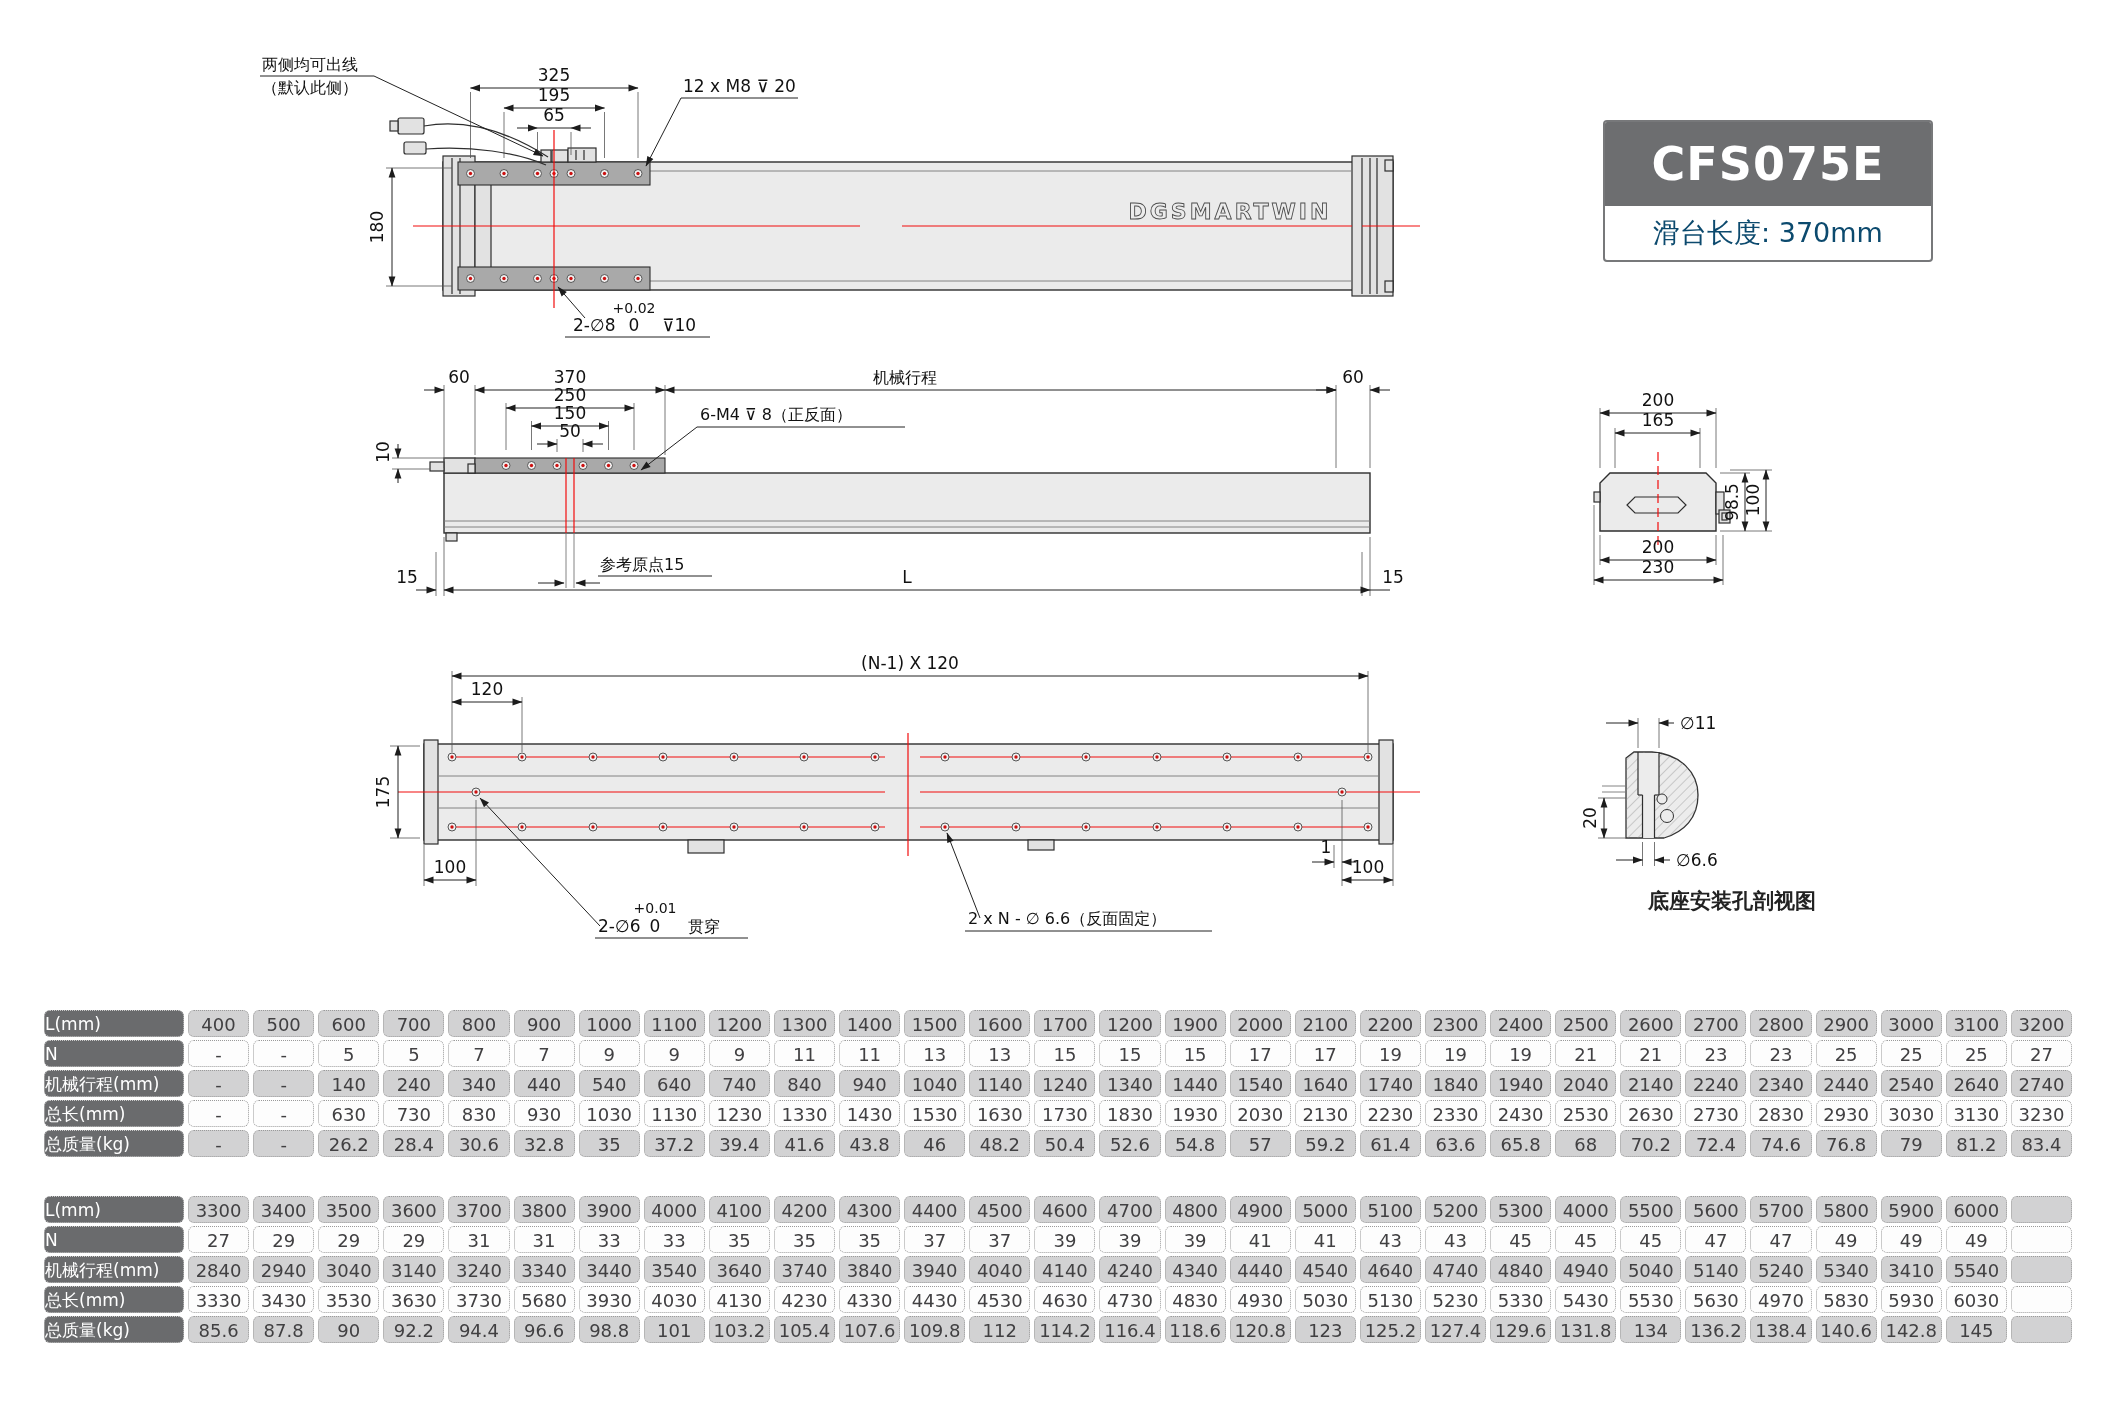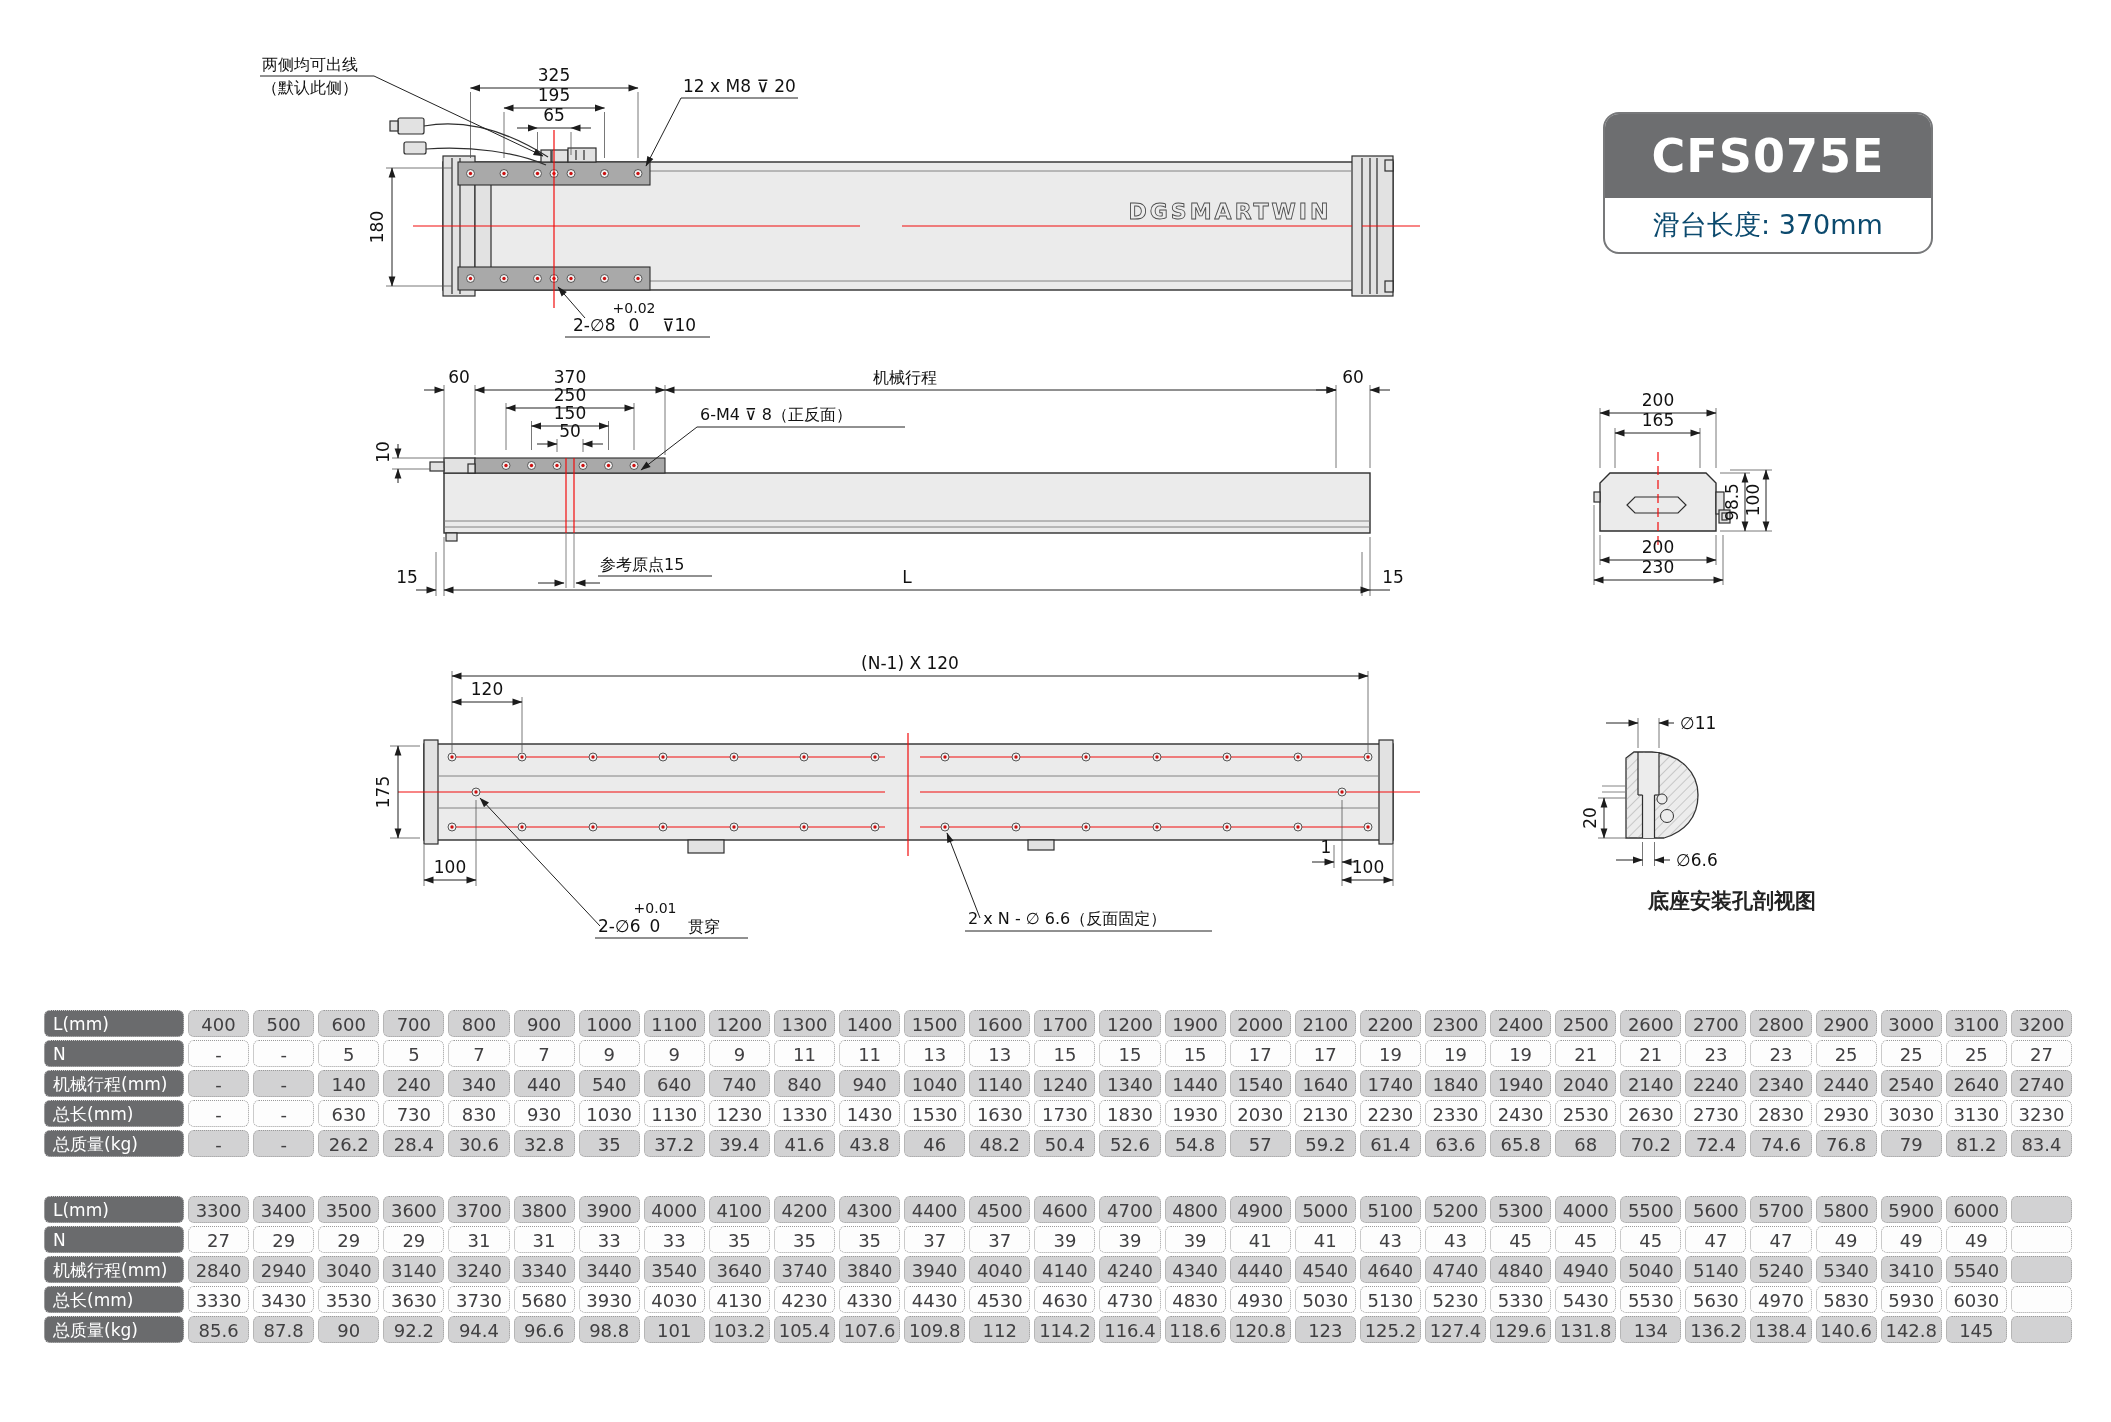--- a/index.html
+++ b/index.html
@@ -18,33 +18,33 @@
   .ext{stroke:#555;stroke-width:.8;fill:none;}
   .red{stroke:#f20d0d;stroke-width:1.2;fill:none;}
   .redd{stroke:#f20d0d;stroke-width:1.2;stroke-dasharray:9 5;fill:none;}
   text.d{font:17px "DejaVu Sans",sans-serif;fill:#111;}
   text.c{font:16px "DejaVu Sans",sans-serif;fill:#111;}
   text.s{font:14px "DejaVu Sans",sans-serif;fill:#111;}
   text.capt{font:600 21px "DejaVu Sans",sans-serif;fill:#222;}
   text.logo{font:bold 22px "DejaVu Sans",sans-serif;fill:#ececec;stroke:#4d4d4d;stroke-width:.9;letter-spacing:3px;}
   .mid{text-anchor:middle;}
   
-  .badge{position:absolute;left:1603px;top:112px;width:330px;height:142px;
-    border:2px solid #77787a;border-radius:16px;overflow:hidden;background:#fff;box-sizing:border-box;}
+  .badge{position:absolute;left:1603px;top:120px;width:330px;height:142px;
+    border:2px solid #77787a;border-radius:4px;overflow:hidden;background:#fff;box-sizing:border-box;}
   .badge-top{height:84px;background:#6d6e70;display:flex;align-items:center;justify-content:center;
     color:#fff;font-weight:bold;font-size:46px;letter-spacing:1px;font-family:"DejaVu Sans",sans-serif;}
   .badge-bottom{height:54px;display:flex;align-items:center;justify-content:center;
     color:#0c4a6e;font-size:27px;font-family:"DejaVu Sans",sans-serif;}
   
   .spec-table{position:absolute;left:44px;width:2028px;display:grid;
     grid-template-columns:140px repeat(29,1fr);gap:3px 4px;}
   .spec-table .cell{height:27px;line-height:27px;border-radius:6px;text-align:center;
     font-size:18px;color:#414042;font-family:"DejaVu Sans",sans-serif;
     border:1px dotted #9a9a9a;box-sizing:border-box;overflow:hidden;white-space:nowrap;}
-  .spec-table .label{background:#6a6b6d;color:#ffffff;text-align:left;padding-left:8px;
+  .spec-table .label{background:#6a6b6d;color:#ffffff;text-align:left;padding-left:0;
     font-size:17px;border:1px dotted #c9c9c9;}
   .spec-table .gray{background:#d2d2d3;}
   .spec-table .white{background:#fdfdfd;}
   #table-1{top:1010px;}
   #table-2{top:1196px;}
 </style>
 </head>
 <body>
 
 <svg width="2111" height="1422" viewBox="0 0 2111 1422">

